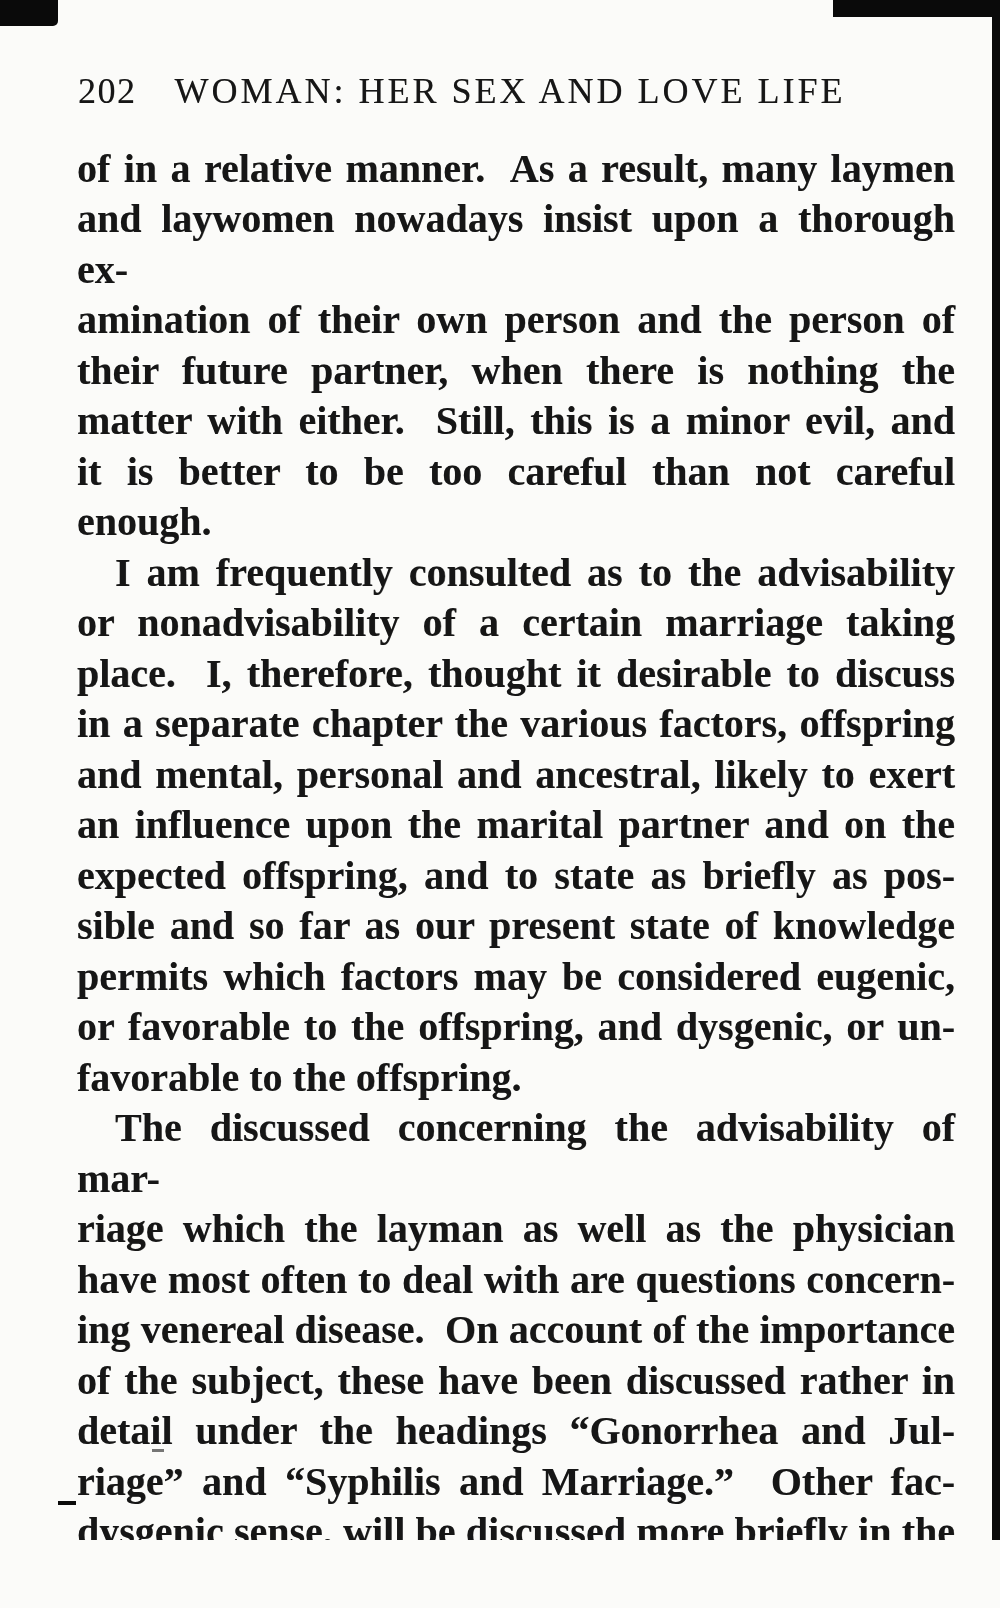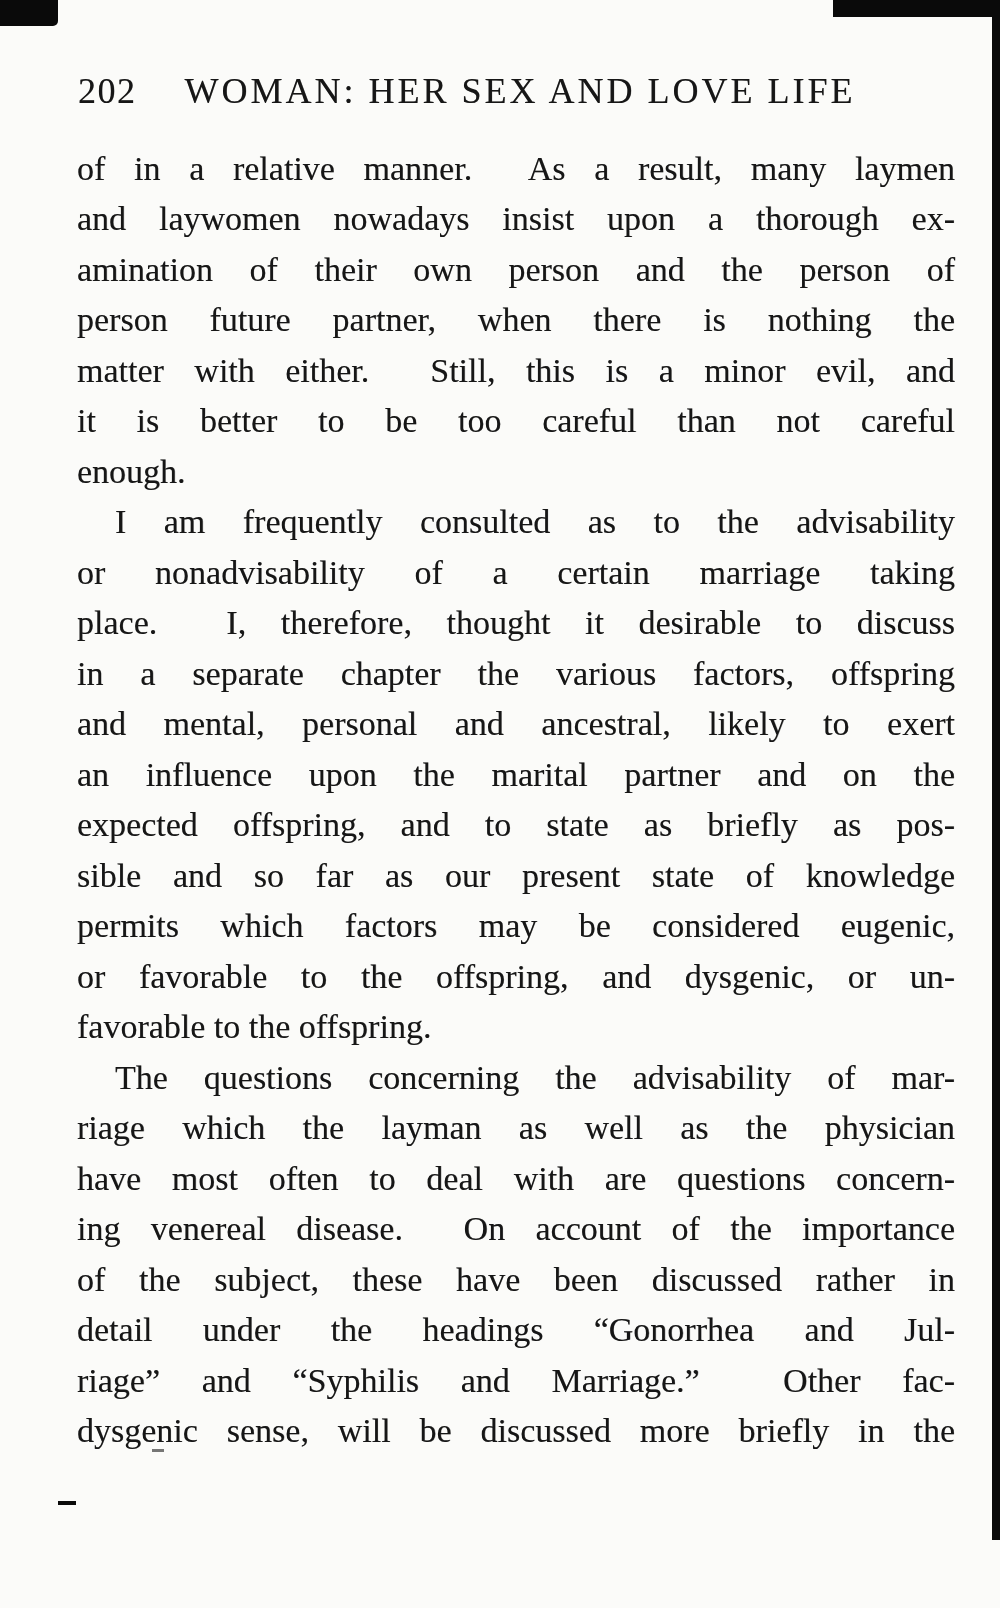--- a/index.html
+++ b/index.html
@@ -25,34 +25,35 @@
   
   .running-head {
     margin: 72px 46px 0 78px;
     display: flex;
     align-items: baseline;
     font-size: 36px;
     line-height: 1.1;
     text-shadow: 0.3px 0.3px 0 rgba(10,10,10,0.45);
   }
   .page-number { letter-spacing: 1.5px; }
-  .head-title { margin-left: 48px; letter-spacing: 3px; white-space: nowrap; font-family: Liberation Serif, serif; }
+  .head-title { margin-left: 38px; letter-spacing: 3px; white-space: nowrap; font-family: Liberation Serif, serif; }
 
   
   .text-block {
     margin: 32px 45px 0 77px;
     width: 878px;
   }
   .line {
-    font-size: 34px;
+    font-size: 40px;
     line-height: 50.5px;
     white-space: pre-wrap;
     text-align: justify;
     text-align-last: justify;
     text-shadow: 0.3px 0.3px 0 rgba(10,10,10,0.4);
+    font-weight: bold;
   }
   .line.last { text-align-last: left; }
   .line.indent { text-indent: 38px; }
 
   
   .artifact {
     position: absolute;
     background: var(--artifact);
   }
   .artifact-top-left   { left: 0;     top: 0;      width: 58px;  height: 26px; border-bottom-right-radius: 5px; }
@@ -77,40 +78,40 @@
   <header class="running-head">
     <span class="page-number">202</span>
     <span class="head-title">WOMAN: HER SEX AND LOVE LIFE</span>
   </header>
 
   <main class="text-block" id="text-block">
       <div class="para">
         <div class="line">of in a relative manner.  As a result, many laymen</div>
         <div class="line">and laywomen nowadays insist upon a thorough ex-</div>
         <div class="line">amination of their own person and the person of</div>
-        <div class="line">person future partner, when there is nothing the</div>
+        <div class="line">their future partner, when there is nothing the</div>
         <div class="line">matter with either.  Still, this is a minor evil, and</div>
         <div class="line">it is better to be too careful than not careful</div>
         <div class="line last">enough.</div>
       </div>
       <div class="para">
         <div class="line indent">I am frequently consulted as to the advisability</div>
         <div class="line">or nonadvisability of a certain marriage taking</div>
         <div class="line">place.  I, therefore, thought it desirable to discuss</div>
         <div class="line">in a separate chapter the various factors, offspring</div>
         <div class="line">and mental, personal and ancestral, likely to exert</div>
         <div class="line">an influence upon the marital partner and on the</div>
         <div class="line">expected offspring, and to state as briefly as pos-</div>
         <div class="line">sible and so far as our present state of knowledge</div>
         <div class="line">permits which factors may be considered eugenic,</div>
         <div class="line">or favorable to the offspring, and dysgenic, or un-</div>
         <div class="line last">favorable to the offspring.</div>
       </div>
       <div class="para">
-        <div class="line indent">The questions concerning the advisability of mar-</div>
+        <div class="line indent">The discussed concerning the advisability of mar-</div>
         <div class="line">riage which the layman as well as the physician</div>
         <div class="line">have most often to deal with are questions concern-</div>
         <div class="line">ing venereal disease.  On account of the importance</div>
         <div class="line">of the subject, these have been discussed rather in</div>
         <div class="line">detail under the headings “Gonorrhea and Jul-</div>
         <div class="line">riage” and “Syphilis and Marriage.”  Other fac-</div>
         <div class="line">dysgenic sense, will be discussed more briefly in the</div>
       </div>
     </main>
 

